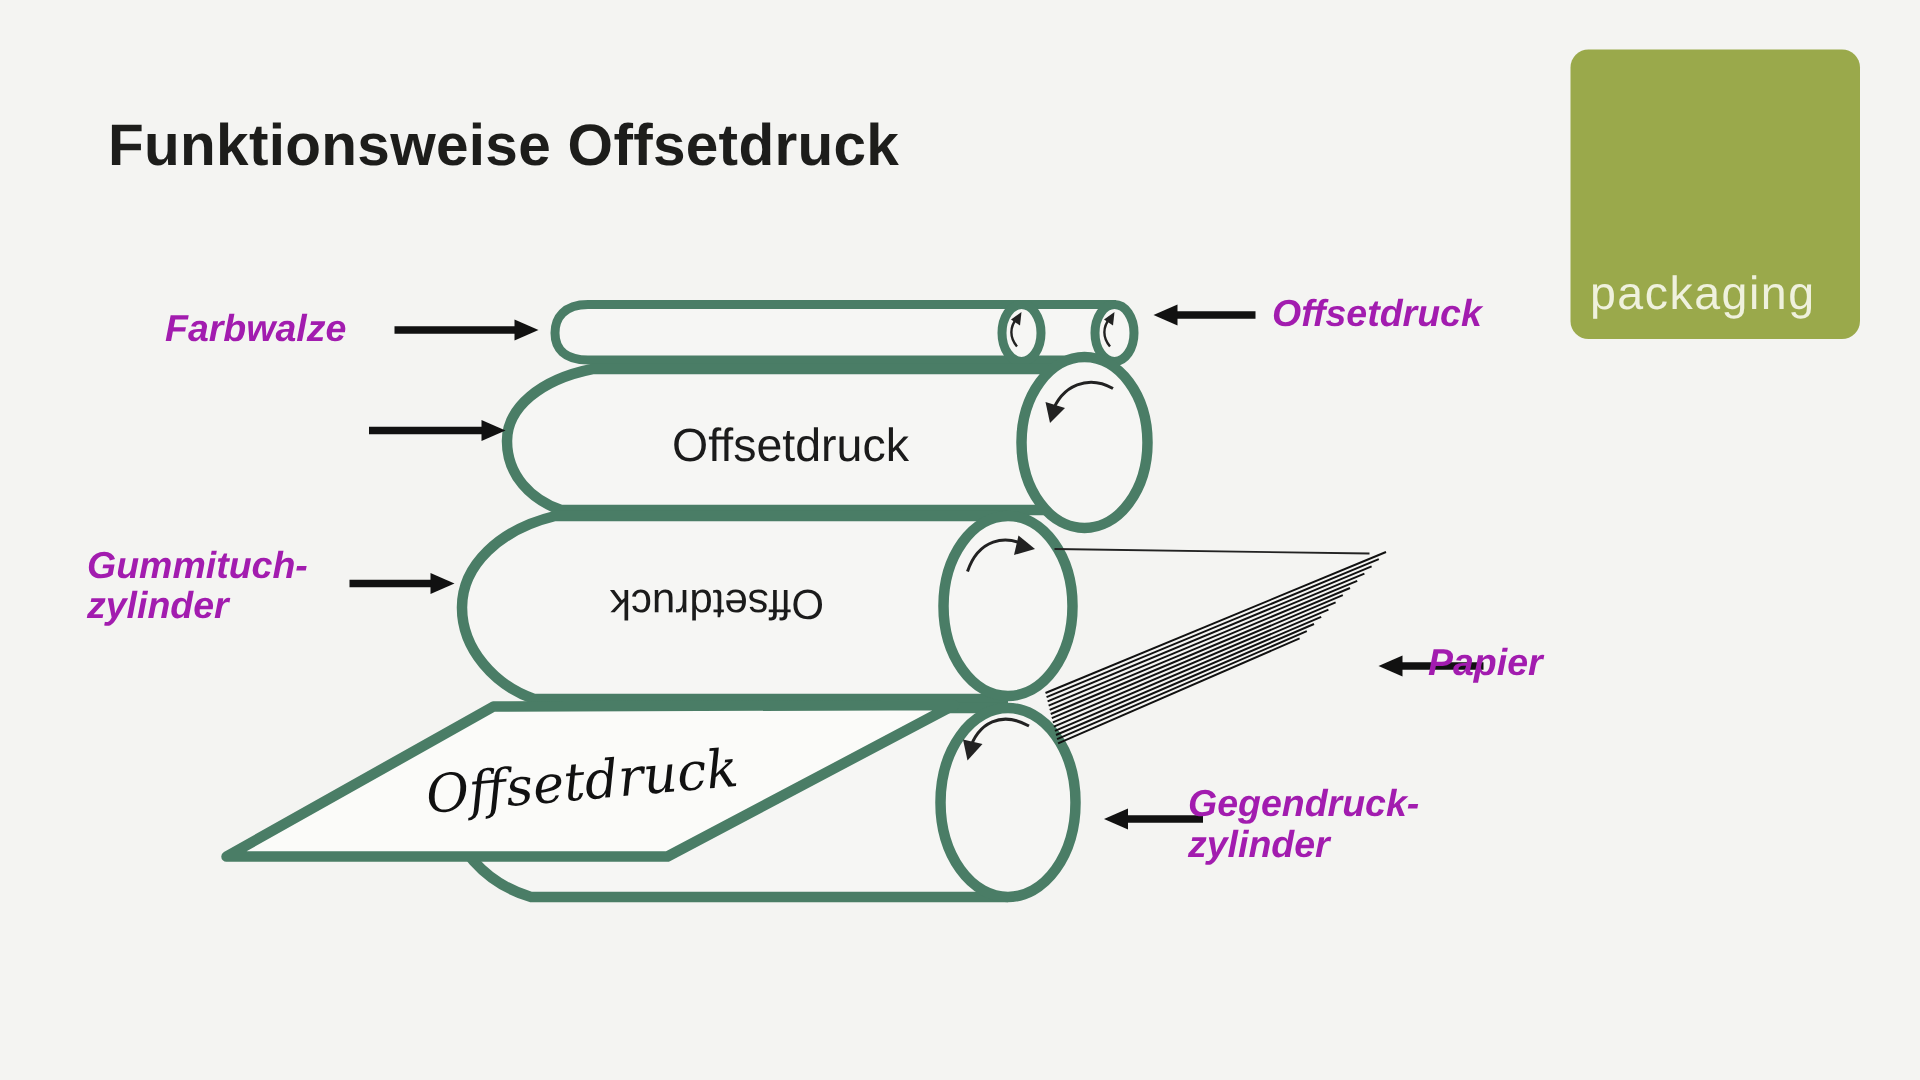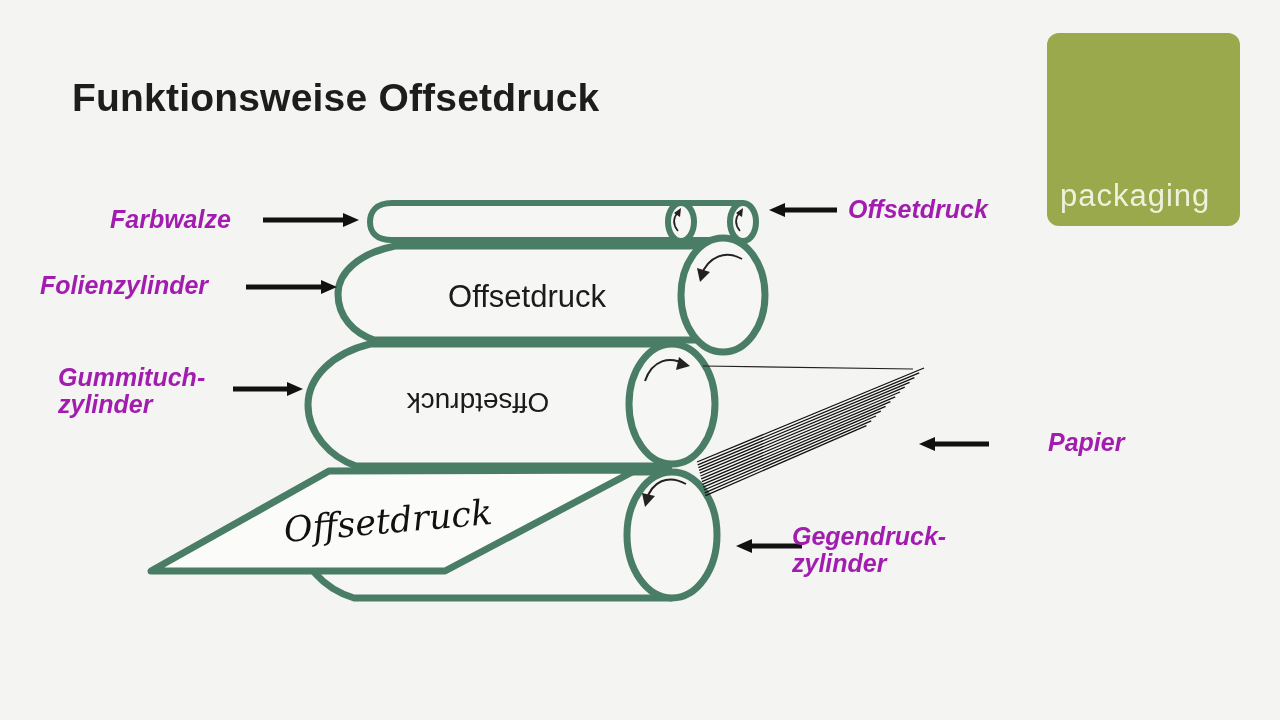--- a/index.html
+++ b/index.html
@@ -128,19 +128,18 @@
       </g>
       <g>
         <line x1="750" y1="546" x2="802" y2="546"></line>
         <polygon points="736,546 752,539 752,553" stroke="none"></polygon>
       </g>
     </g>
   </svg>
 
   <div class="lbl" style="left:110px;top:206px;">Farbwalze</div>
   <div class="lbl" style="left:848px;top:196px;">Offsetdruck</div>
-  <div class="lbl" style="left:40px;top:272px;">Folienzylinder</div>
   <div class="lbl" style="left:58px;top:364px;">Gummituch-
 zylinder</div>
-  <div class="lbl" style="left:1048px;top:429px;">Papier</div>
+  <div class="lbl" style="left:952px;top:429px;">Papier</div>
   <div class="lbl" style="left:792px;top:523px;">Gegendruck-
 zylinder</div>
 </div>
 
 </body></html>

